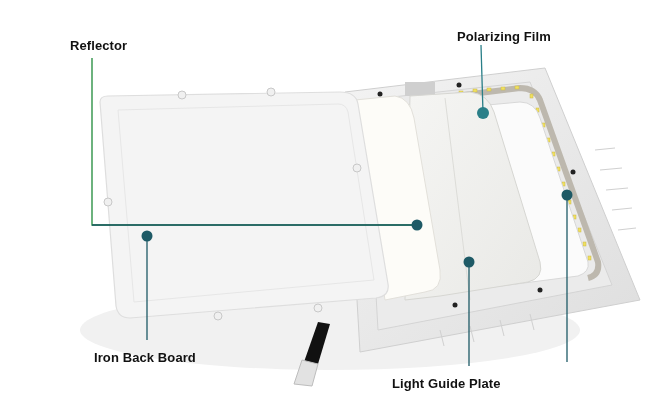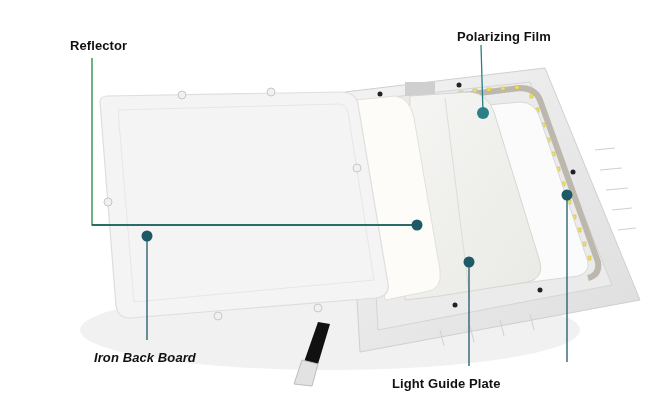--- a/index.html
+++ b/index.html
@@ -118,16 +118,16 @@
     </g>
 
     <circle cx="417" cy="225" r="5.5" fill="#1e5a66"></circle>
     <circle cx="147" cy="236" r="5.5" fill="#1e5a66"></circle>
     <circle cx="483" cy="113" r="6" fill="#2a7f88"></circle>
     <circle cx="469" cy="262" r="5.5" fill="#1e5a66"></circle>
     <circle cx="567" cy="195" r="5.5" fill="#1e5a66"></circle>
   </svg>
 
   <div class="label" style="left:70px; top:38px;">Reflector</div>
-  <div class="label" style="left:94px; top:350px;font-style:italic;">Iron Back Board</div>
+  <div class="label" style="left:94px; top:350px;">Iron Back Board</div>
   <div class="label" style="left:392px; top:376px;">Light Guide Plate</div>
   <div class="label" style="left:457px; top:29px;">Polarizing Film</div>
 </div>
 
 </body></html>

